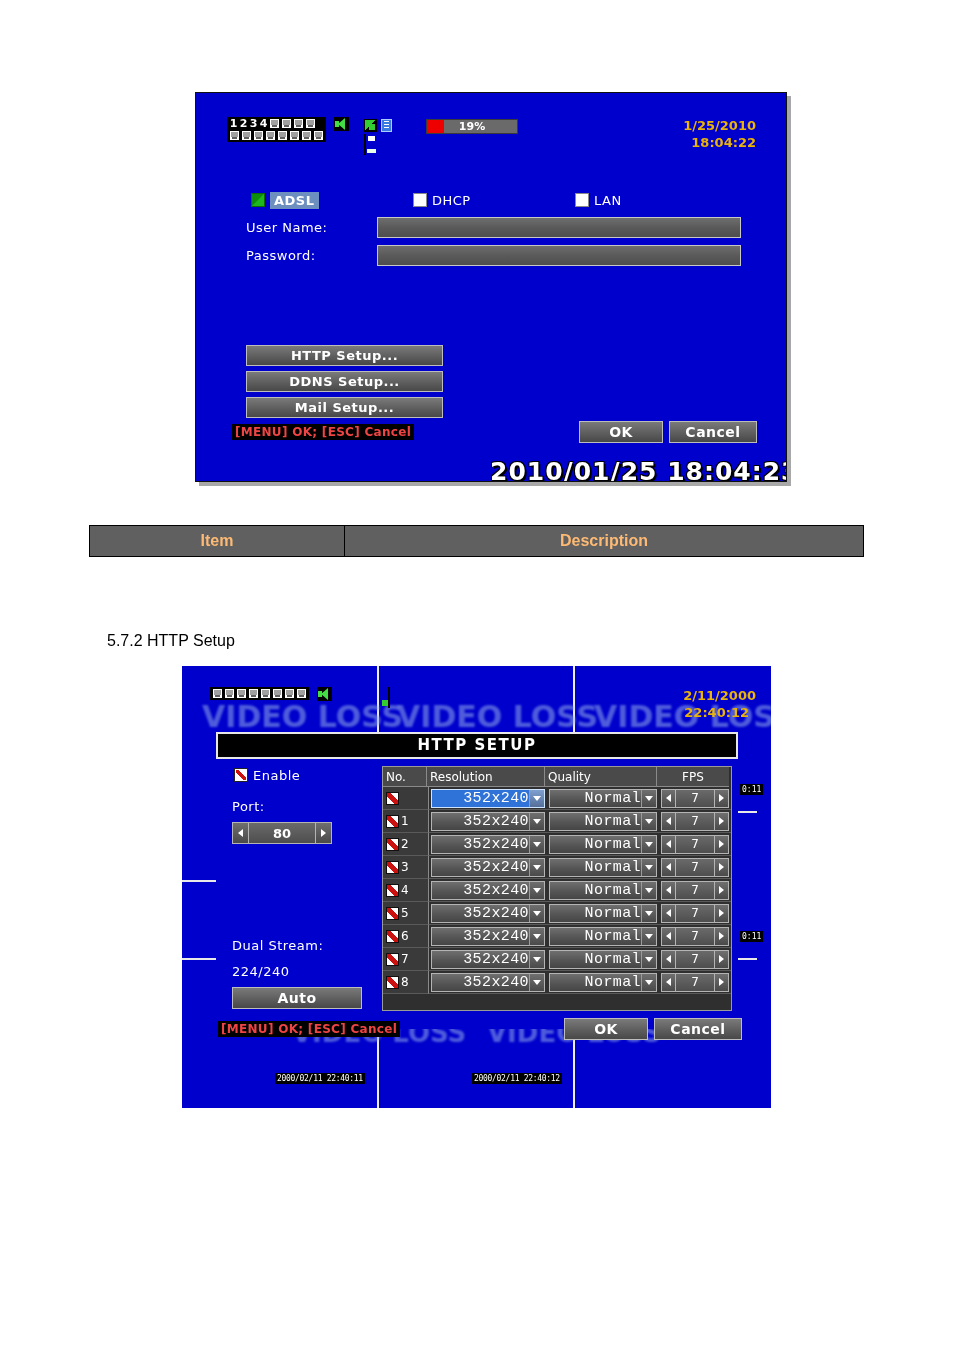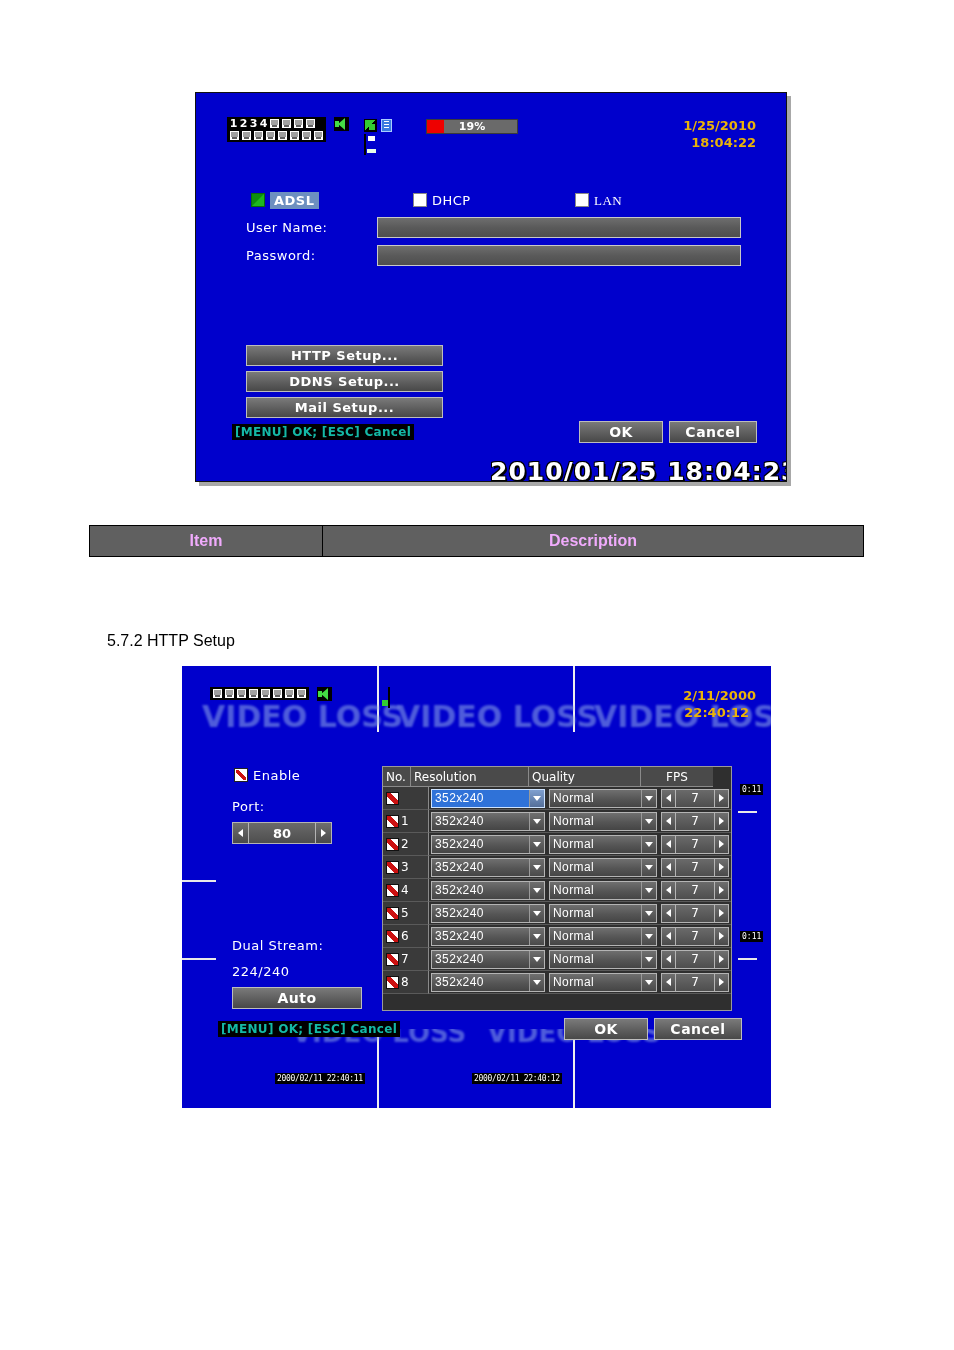--- a/index.html
+++ b/index.html
@@ -239,21 +239,21 @@
     color: #ffffff;
     font-weight: bold;
     text-align: center;
     font-family: "DejaVu Sans", sans-serif;
     letter-spacing: .5px;
     display:flex;align-items:center;justify-content:center;
   }
   .hintbar {
     position: absolute;
     background: #000000;
-    color: #14b8a6;
+    color: #ef4444;
     font-size: 12px;
     font-weight: bold;
     font-family: "DejaVu Sans", sans-serif;
     padding: 1px 3px;
     letter-spacing: .3px;
     white-space: nowrap;
   }
   .bigclock {
     position: absolute;
     font-family: "DejaVu Sans", sans-serif;
@@ -270,24 +270,24 @@
     position: absolute;
     border-collapse: collapse;
     font-family: "Liberation Sans", sans-serif;
   }
   .doctable th, .doctable td {
     border: 1px solid #000;
     font-size: 15px;
   }
   .doctable th {
     background: #606060;
-    color: #f0abfc;
+    color: #fdba74;
     font-weight: bold;
     font-size: 16px;
-    padding: 6px 0;
+    padding: 6px 11px;
   }
   .doctable td.item {
     text-align: center;
     font-weight: bold;
     padding: 6px 0;
   }
   .doctable td.desc {
     padding: 6px 0 6px 10px;
   }
   .heading {
@@ -312,21 +312,21 @@
     font-size: 12px;
     display:flex;align-items:center;
     border-right:1px solid #8a8a8a;
     border-bottom:1px solid #8a8a8a;
     box-sizing:border-box;
     padding-left:3px;
     height:20px;
   }
   .ghead .c-fps, .ghead .c-no { justify-content:flex-start; }
   .ghead .c-fps { justify-content:center; padding-left:0; }
-  .c-no   { width: 28px; }
+  .c-no   { width: 44px; }
   .c-res  { width: 118px; }
   .c-qual { width: 112px; }
   .c-fps  { width: 72px; }
 
   .grow { height: 23px; }
   .cell-no {
     width:46px;
     background:#3a3a3a;
     display:flex;align-items:center;
     border-right:1px solid #8a8a8a;
@@ -356,22 +356,22 @@
   .combo{
     flex:1;display:flex;align-items:center;height:19px;
     background: linear-gradient(to bottom,#6f6f6f,#555 55%,#454545);
     border:1px solid #b4b4b4;box-sizing:border-box;
   }
   .combo.sel{
     background: linear-gradient(to bottom,#2f72d8,#2f72d8);
     border:1px solid #cfe4ff;
   }
   .combo .txt{
-    flex:1;color:#ffffff;font-size:12px;font-family:Liberation Sans, sans-serif;
-    padding-left:3px;letter-spacing:.4px;white-space:nowrap;
+    flex:1;color:#ffffff;font-size:15px;font-family:Liberation Mono, monospace;
+    padding-left:3px;letter-spacing:.4px;white-space:nowrap;text-align:right;
   }
   .combo .arrow{
     width:14px;height:100%;
     display:flex;align-items:center;justify-content:center;
     border-left:1px solid #9a9a9a;
     background: linear-gradient(to bottom,#6f6f6f,#4a4a4a);
   }
   .combo.sel .arrow{
     background: linear-gradient(to bottom,#7f9fcf,#546f99);
   }
@@ -485,21 +485,21 @@
   <div class="clockbox" style="right:30px; top:42px; width:120px;">18:04:22</div>
 
 
   <div class="cb green" style="left:55px; top:100px;"></div>
   <div class="lbl" style="left:74px; top:99px; background:#6d8fc0; padding:1px 4px; font-weight:bold; color:#ffffff;">ADSL</div>
 
   <div class="cb" style="left:217px; top:100px;"></div>
   <div class="lbl" style="left:236px; top:100px;">DHCP</div>
 
   <div class="cb" style="left:379px; top:100px;"></div>
-  <div class="lbl" style="left:398px; top:100px;font-family:Liberation Serif, serif;">LAN</div>
+  <div class="lbl" style="left:398px; top:100px;">LAN</div>
 
   <div class="lbl" style="left:50px; top:127px;">User Name:</div>
   <div class="textfield" style="left:181px; top:124px; width:364px; height:21px;"></div>
 
   <div class="lbl" style="left:50px; top:155px;">Password:</div>
   <div class="textfield" style="left:181px; top:152px; width:364px; height:21px;"></div>
 
   <div class="btn3d" style="left:50px; top:252px; width:197px; height:21px; font-size:13px;">HTTP Setup...</div>
   <div class="btn3d" style="left:50px; top:278px; width:197px; height:21px; font-size:13px;">DDNS Setup...</div>
   <div class="btn3d" style="left:50px; top:304px; width:197px; height:21px; font-size:13px;">Mail Setup...</div>
@@ -562,20 +562,21 @@
   </div>
   <div style="position:absolute; left:206px; top:22px;">
     <span class="netico"></span>
   </div>
 
   <div class="clockbox" style="right:15px; top:22px; width:120px;">2/11/2000</div>
   <div class="clockbox" style="right:22px; top:39px; width:120px;">22:40:12</div>
 
   <div style="position:absolute; left:34px; top:66px; width:522px; height:297px; background:#0000cc;">
 
+    <div class="dlgtitle" style="left:0px; top:0px; width:522px; height:27px; line-height:23px; font-size:15px;">HTTP SETUP</div>
 
     <div class="cb redcheck" style="left:18px; top:36px;"></div>
     <div class="lbl" style="left:37px; top:36px;">Enable</div>
 
     <div class="lbl" style="left:16px; top:67px;">Port:</div>
 
     <div style="position:absolute; left:16px; top:90px; width:100px; height:22px; display:flex;">
       <div class="spinbtn" style="position:relative;height:22px;width:17px;">
         <span class="tri-l"></span>
       </div>

